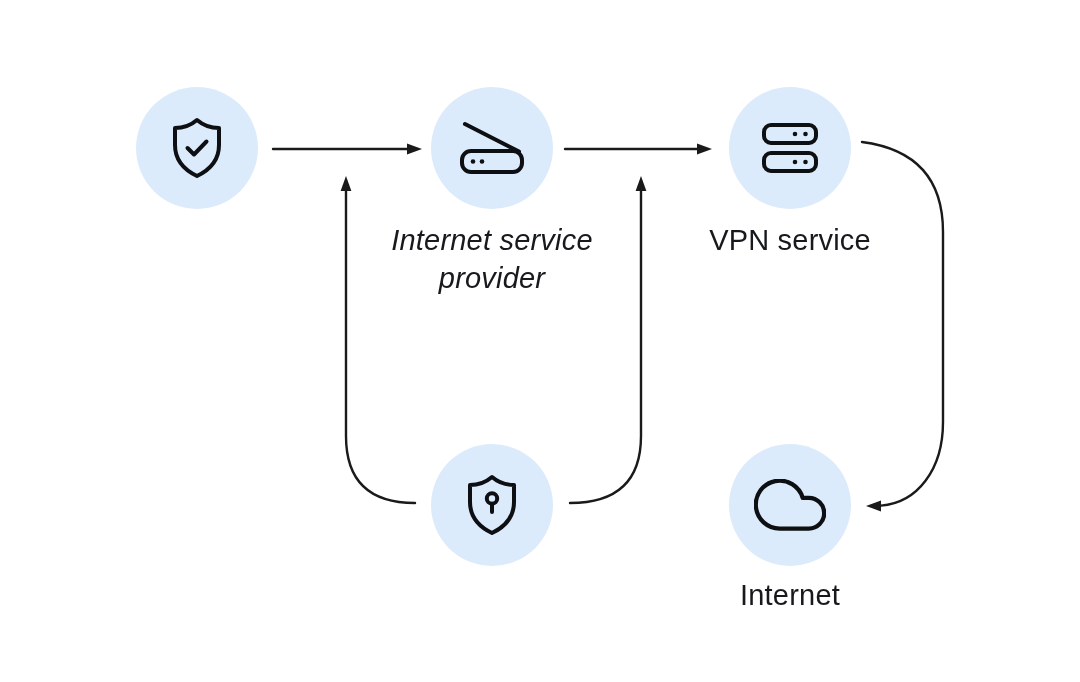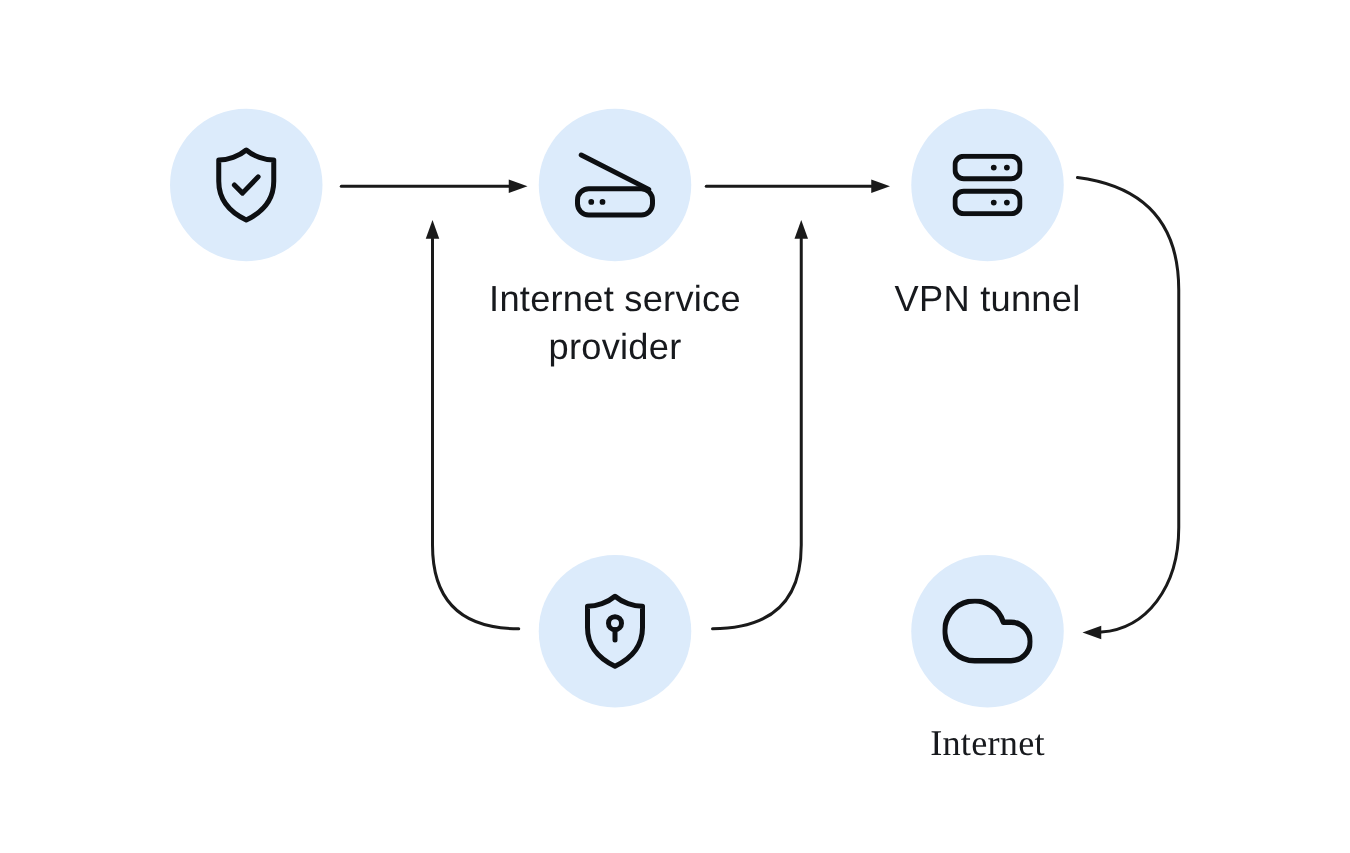--- a/index.html
+++ b/index.html
@@ -56,24 +56,24 @@
     stroke: none;
   }
 
   
   .pos-client   { left: 136px; top: 87px; }
   .pos-isp      { left: 431px; top: 87px; }
   .pos-vpn      { left: 729px; top: 87px; }
   .pos-tunnel   { left: 431px; top: 444px; }
   .pos-internet { left: 729px; top: 444px; }
 
-  .lbl-isp      { left: 492px; top: 221px; }
+  .lbl-isp      { left: 492px; top: 221px; font-style: italic; }
   .lbl-vpn      { left: 790px; top: 221px; }
   .lbl-tunnel   { left: 492px; top: 576px; }
-  .lbl-internet { left: 790px; top: 576px; font-family: Liberation Serif, serif; }
+  .lbl-internet { left: 790px; top: 576px; }
 </style>
 </head>
 <body>
 
 <div class="canvas">
 
   <svg class="connectors" viewBox="0 0 1080 682" xmlns="http://www.w3.org/2000/svg">
     <g>
       <path class="line" d="M273 149 H407"></path>
       <path class="head" d="M422 149 L407 143.6 L407 154.4 Z"></path>
@@ -126,21 +126,21 @@
         <rect x="2" y="2" width="52" height="18" rx="7"></rect>
         <rect x="2" y="30" width="52" height="18" rx="7"></rect>
         <circle cx="33" cy="11" r="2.3" fill="#0d0f12" stroke="none"></circle>
         <circle cx="43.5" cy="11" r="2.3" fill="#0d0f12" stroke="none"></circle>
         <circle cx="33" cy="39" r="2.3" fill="#0d0f12" stroke="none"></circle>
         <circle cx="43.5" cy="39" r="2.3" fill="#0d0f12" stroke="none"></circle>
       </svg>
     </span>
   </div>
   <div class="node-label lbl-vpn">
-    <div>VPN tunnel</div>
+    <div>VPN service</div>
   </div>
 
   <div class="node-circle pos-tunnel">
     <span class="node-icon">
       <svg width="56" height="62" viewBox="0 0 56 62" fill="none" stroke="#0d0f12" stroke-width="4" stroke-linecap="round" stroke-linejoin="round">
         <path d="M28 3 C22.2 8 13.2 11 6 11 L6 28 C6 42.5 14.6 52.6 28 59 C41.4 52.6 50 42.5 50 28 L50 11 C42.8 11 33.8 8 28 3 Z"></path>
         <circle cx="28" cy="24.5" r="5.2"></circle>
         <path d="M28 29.7 L28 38"></path>
       </svg>
     </span>

